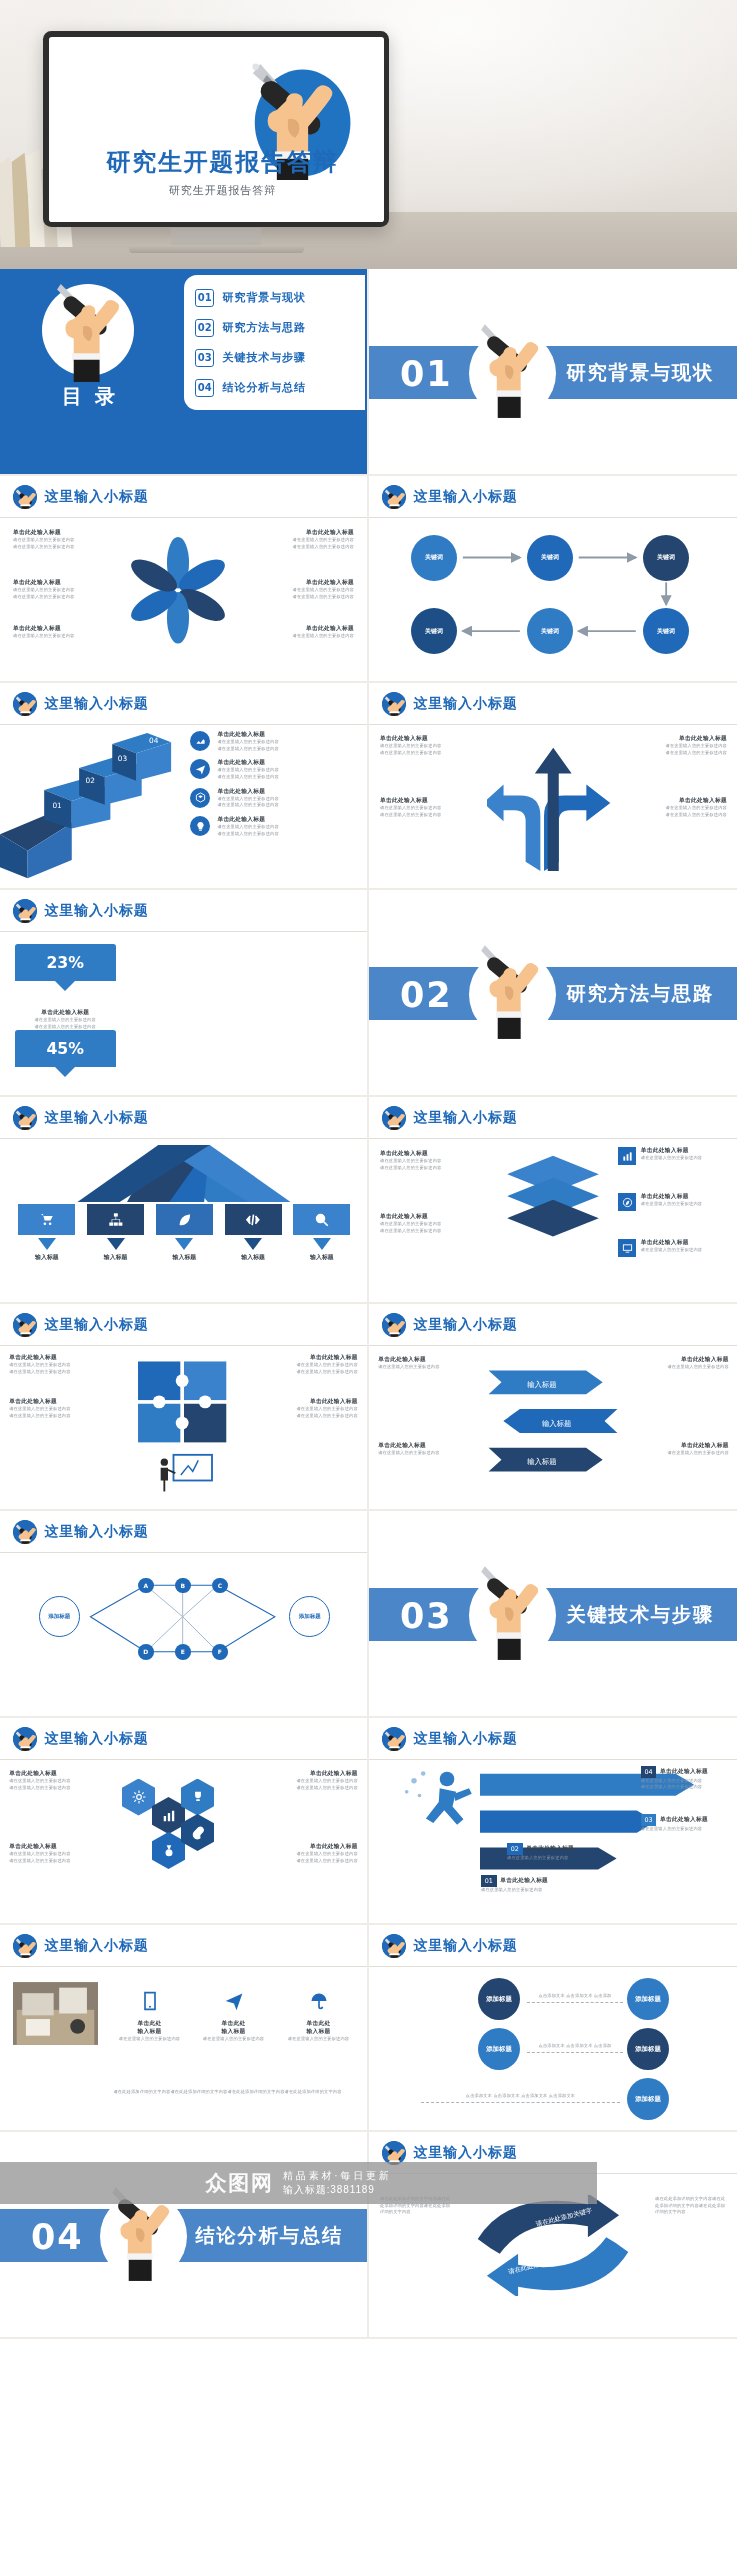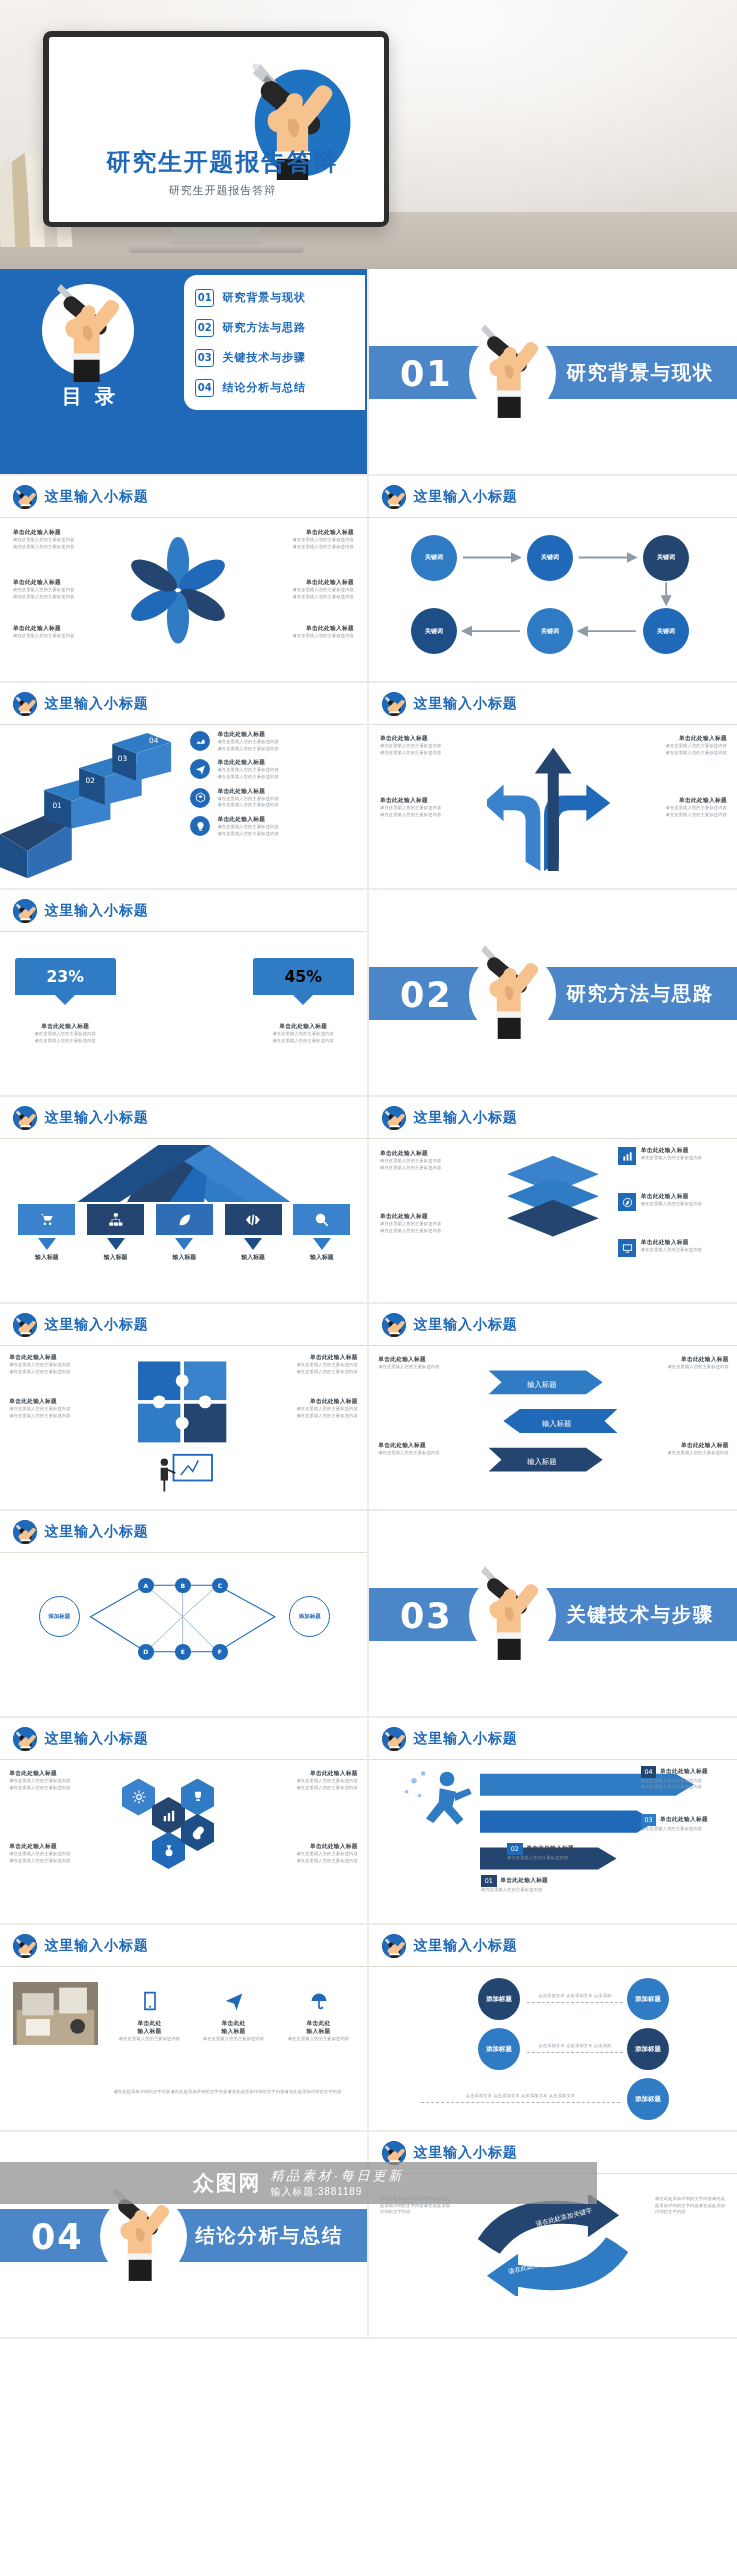--- a/index.html
+++ b/index.html
@@ -92,21 +92,21 @@
   
   .cflow { position:absolute; left:20px; top:53px; width:328px; height:138px; }
   .cnode { position:absolute; width:46px; height:46px; border-radius:50%;
     display:flex; align-items:center; justify-content:center;
     color:#fff; font-size:6px; font-weight:700; }
   .ico-circ { width:20px; height:20px; border-radius:50%; background:#1f69b8;
     display:flex; align-items:center; justify-content:center; flex:none; }
   .ico-circ svg { width:11px; height:11px; fill:#fff; }
 
   
-  .pct-row { position:absolute; left:14.7px; top:68px; width:339px; display:flex; justify-content:space-between; }
+  .pct-row { position:absolute; left:14.7px; top:54px; width:339px; display:flex; justify-content:flex-end;flex-direction:column; }
   .pct-card { width:101px; }
   .pct-tag { position:relative; height:37px; border-radius:2.8px 2.8px 0 0;
     display:flex; align-items:center; justify-content:center; color:#fff;
     font-size:15.7px; font-weight:800; font-family:"DejaVu Sans",sans-serif; }
   .pct-tag:after { content:""; position:absolute; left:50%; top:37px; transform:translateX(-50%);
     border-left:10px solid transparent; border-right:10px solid transparent; border-top:10px solid currentColor; }
   .pct-cap { margin-top:28px; text-align:center; }
   .fun-box { width:57px; height:31px; display:flex; align-items:center; justify-content:center; }
   .fun-box svg { width:15.7px; height:15.7px; fill:#fff; }
   .fun-lbl { text-align:center; font-size:5.9px; color:#39424a; font-weight:700; margin-top:3.7px; }
@@ -137,21 +137,21 @@
     display:flex; flex-direction:column; align-items:center; justify-content:center;
     font-size:6.4px; font-weight:700; line-height:1.3; }
   .dashline { position:absolute; height:0; border-top:0.9px dashed #aab3bb; }
 
   
   .wm { position:absolute; left:0; right:0; bottom:135px; height:42px;
     background:rgba(150,150,150,.78); display:flex; align-items:center; justify-content:center; }
   .wm-inner { display:flex; align-items:center; gap:9.2px; color:#fff; }
   .wm-logo { font-size:21px; font-weight:800; letter-spacing:1.8px; opacity:.95; }
   .wm-txt { display:flex; flex-direction:column; align-items:flex-start; }
-  .wm-l1 { font-size:13px; letter-spacing:2.8px;font-style:italic; }
+  .wm-l1 { font-size:10px; letter-spacing:2.8px; }
   .wm-l2 { font-size:10px; letter-spacing:0.9px; }
 </style>
 </head>
 <body>
 
 <div class="page">
 
   <div class="hero">
     <div class="hero-wall"></div>
     <div class="hero-desk"></div>
@@ -491,21 +491,21 @@
             <span style="color:#fff">23%</span>
           </div>
           <div class="pct-cap">
             <div class="small-t">单击此处输入标题</div>
             <div class="tiny">请在这里输入您的主要叙述内容</div>
             <div class="tiny">请在这里输入您的主要叙述内容</div>
           </div>
         </div>
         <div class="pct-card">
           <div class="pct-tag" style="background:#2f7cc4;color:#2f7cc4">
-            <span style="color:#000000">45%</span>
+            <span style="color:#ffffff">45%</span>
           </div>
           <div class="pct-cap">
             <div class="small-t">单击此处输入标题</div>
             <div class="tiny">请在这里输入您的主要叙述内容</div>
             <div class="tiny">请在这里输入您的主要叙述内容</div>
           </div>
         </div>
       </div>
     </div>
 

